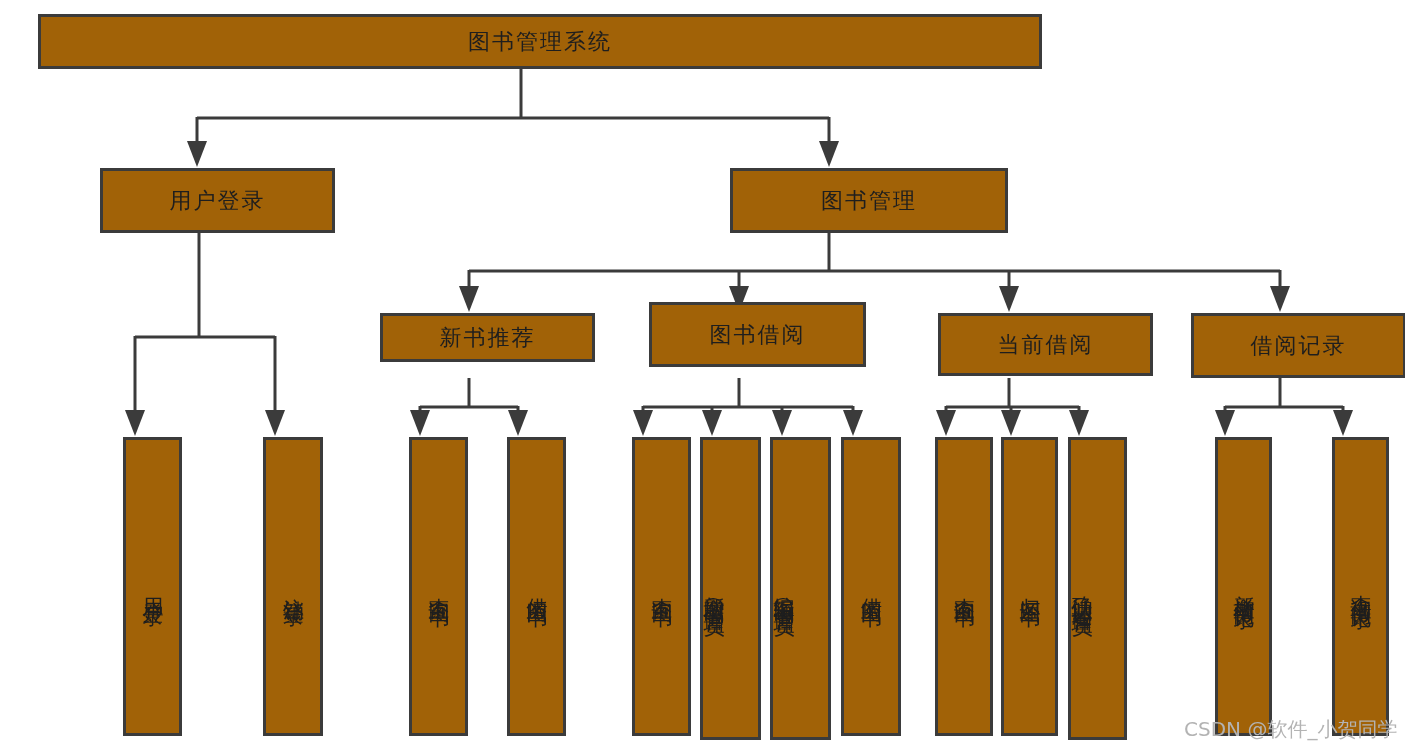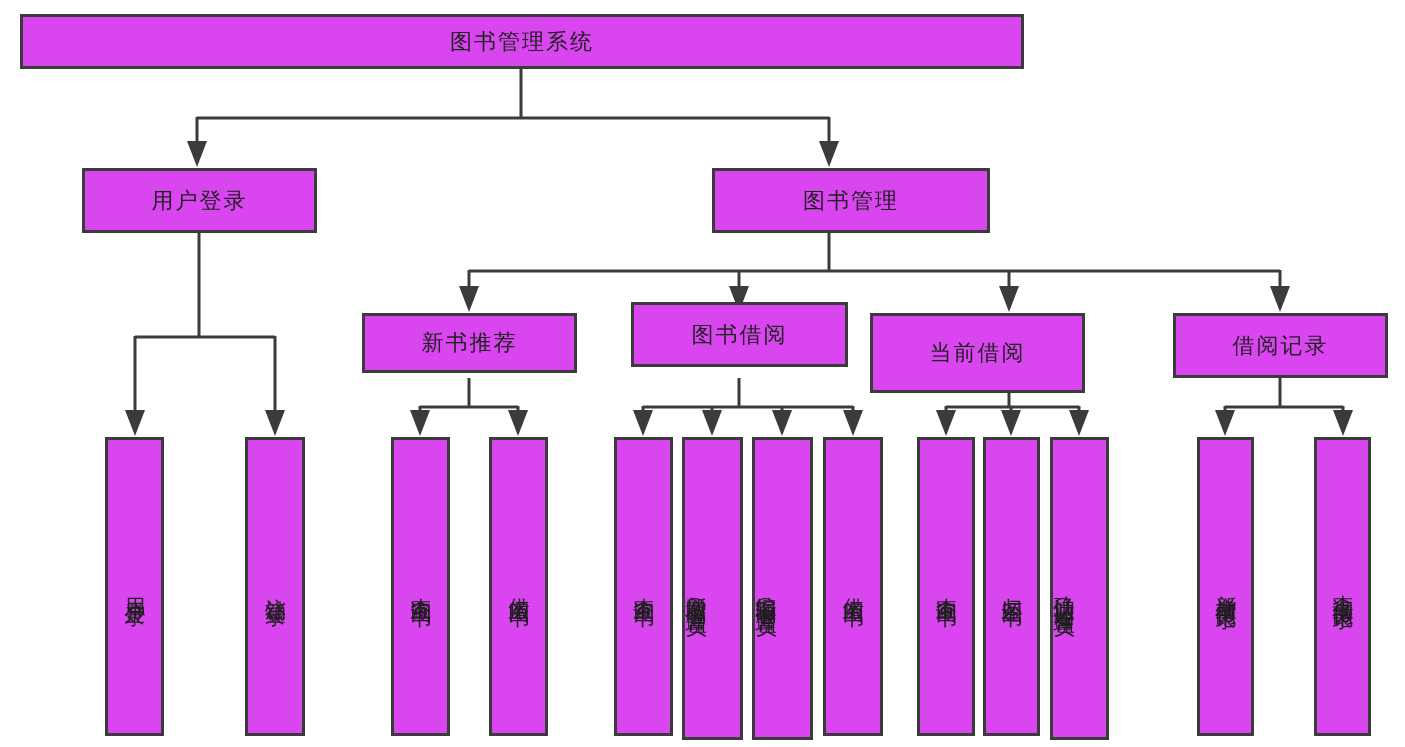--- a/index.html
+++ b/index.html
@@ -8,23 +8,24 @@
     width:1405px;height:747px;
     background:#ffffff;
     font-family:"DejaVu Sans",sans-serif;
     overflow:hidden;
   }
   #wires{position:absolute;left:0;top:0;width:1405px;height:747px;}
   .box{
     position:absolute;
     box-sizing:border-box;
     border:3px solid #3b3b3b;
-    background:#d946ef;
+    background:#a16207;
     display:flex;align-items:center;justify-content:center;
     color:#1e1e1e;
+    margin-left:18px;
   }
   .hbox{
     font-size:22px;
     letter-spacing:2px;
     white-space:nowrap;
   }
   .vbox{
     font-size:21px;
   }
   .vbox .vtext{
@@ -34,23 +35,23 @@
     line-height:1;
   }
   .vbox.topalign{
     justify-content:flex-start;
     padding-top:8px;
   }
   
   .n-root            {left:20px;  top:14px;  width:1004px; height:55px;}
   .n-user-login      {left:82px;  top:168px; width:235px;  height:65px;}
   .n-book-mgmt       {left:712px; top:168px; width:278px;  height:65px;}
-  .n-new-book        {left:362px; top:313px; width:215px;  height:60px;}
+  .n-new-book        {left:362px; top:313px; width:215px;  height:49px;}
   .n-book-borrow     {left:631px; top:302px; width:217px;  height:65px;}
-  .n-current-borrow  {left:870px; top:313px; width:215px;  height:80px;}
+  .n-current-borrow  {left:920px; top:313px; width:215px;  height:63px;}
   .n-borrow-records  {left:1173px;top:313px; width:215px;  height:65px;}
   
   .lf{top:437px;height:299px;}
   .lf1 {left:105px; width:59px;}
   .lf2 {left:245px; width:60px;}
   .lf3 {left:391px; width:59px;}
   .lf4 {left:489px; width:59px;}
   .lf5 {left:614px; width:59px;}
   .lf6 {left:682px; width:61px; height:303px;}
   .lf7 {left:752px; width:61px; height:303px;}
@@ -204,14 +205,15 @@
     <span class="vtext">确认归还（管理员）</span>
   </div>
 
   <div class="box vbox lf lf12">
     <span class="vtext">新增借阅记录</span>
   </div>
   <div class="box vbox lf lf13">
     <span class="vtext">查询借阅记录</span>
   </div>
 
+  <div class="watermark">CSDN @软件_小贺同学</div>
 
 </div>
 
 </body></html>

